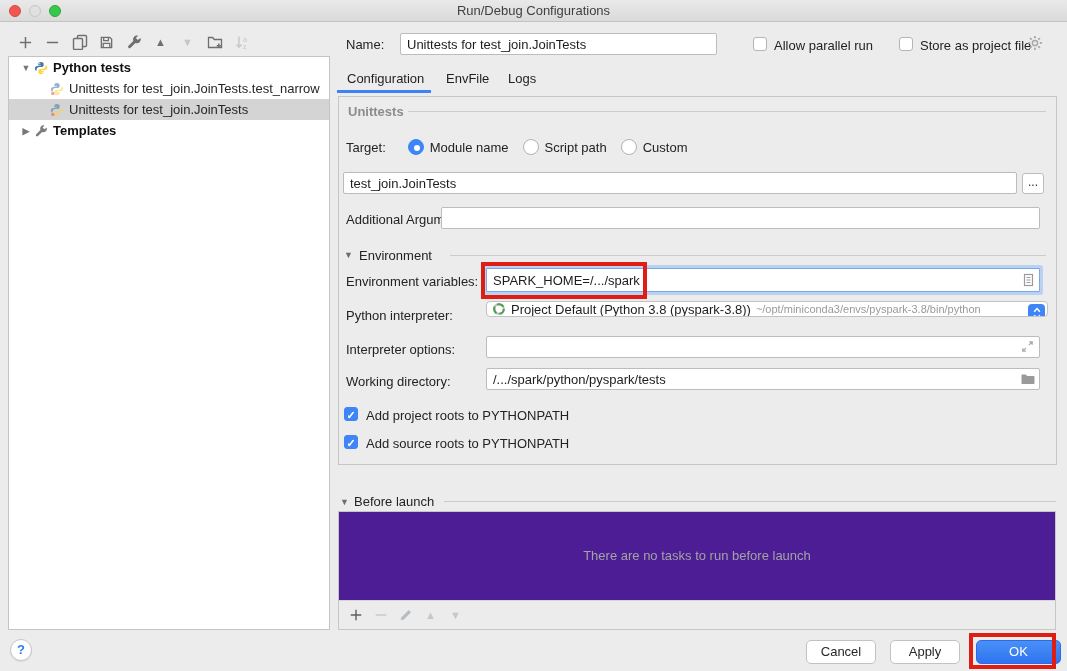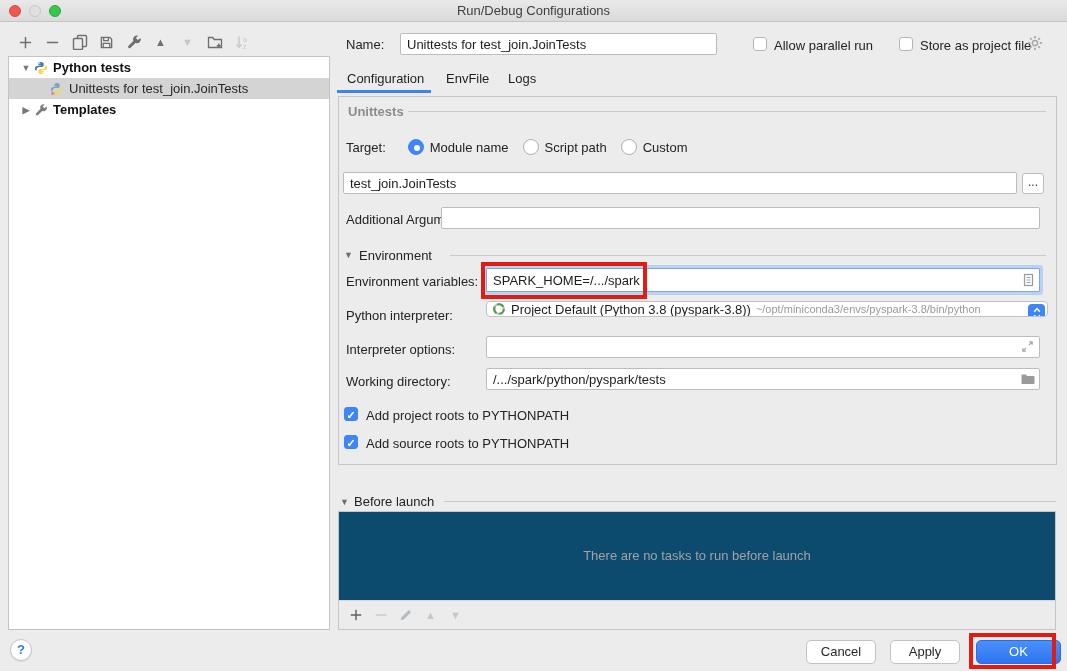--- a/index.html
+++ b/index.html
@@ -82,21 +82,21 @@
   .combo .cpath { font-size:11px; color:#9a9a9a; margin-left:5px; white-space:nowrap; }
   .stepper { position:absolute; right:2px; top:2px; width:17px; height:19px; background:#3e86f7; border-radius:4px;
     display:flex; align-items:center; justify-content:center; }
 
   .fieldicon { position:absolute; width:16px; height:16px; }
 
   .cbrow-label { position:absolute; font-size:13px; color:#232323; }
 
   
   .bl-panel { position:absolute; left:338px; top:511px; width:718px; height:119px; border:1px solid #c6c6c6; background:#ececec; }
-  .bl-white { position:absolute; left:0; top:0; width:100%; height:89px; background:#0c4a6e; border-bottom:1px solid #d6d6d6; }
+  .bl-white { position:absolute; left:0; top:0; width:100%; height:89px; background:#4c1d95; border-bottom:1px solid #d6d6d6; }
   .bl-empty { position:absolute; left:0; right:0; top:36px; text-align:center; font-size:13px; color:#a3a3a3; }
   .bl-toolbar { position:absolute; left:4px; top:93px; display:flex; align-items:center; }
   .bl-toolbar .tbi { width:25px; }
 
   
   .btn { position:absolute; top:640px; height:24px; background:#fff; border:1px solid #c2c2c2; border-radius:5px;
     font-family:"Liberation Sans",sans-serif; font-size:13px; color:#262626; text-align:center; line-height:22px; }
   .btn.primary { background:linear-gradient(#4a90f8,#2e74f0); border-color:#2c6be4; color:#fff; }
 
   
@@ -170,20 +170,30 @@
   <div class="treepanel">
     <div class="trow bold" style="padding-left:10px;">
       <span class="arrow">▼</span>
       <span class="ticon">
         <svg width="14" height="14" viewBox="0 0 16 16">
             <path fill="#3d79ab" d="M7.9 1C6.1 1 5 1.8 5 3.1V5h3v.8H3.7C2.2 5.8 1 6.9 1 8.6c0 1.2.7 2.3 2 2.6V9.7c0-1.6 1.4-2.8 3-2.8h3c1.1 0 2-.9 2-2V3.1C11 1.9 9.7 1 7.9 1zM6.6 2.3a.7.7 0 1 1 0 1.4.7.7 0 0 1 0-1.4z"></path>
             <path fill="#ffd43b" d="M8.1 15c1.8 0 2.9-.8 2.9-2.1V11H8v-.8h4.3c1.5 0 2.7-1.1 2.7-2.8 0-1.2-.7-2.3-2-2.6v1.5c0 1.6-1.4 2.8-3 2.8H7c-1.1 0-2 .9-2 2v1.8C5 14.1 6.3 15 8.1 15zM9.4 13.7a.7.7 0 1 1 0-1.4.7.7 0 0 1 0 1.4z"></path>
           </svg>
       </span>
       <span>Python tests</span>
+    </div>
+    <div class="trow indent">
+      <span class="ticon faded">
+        <svg width="14" height="14" viewBox="0 0 16 16">
+            <path fill="#3d79ab" d="M7.9 1C6.1 1 5 1.8 5 3.1V5h3v.8H3.7C2.2 5.8 1 6.9 1 8.6c0 1.2.7 2.3 2 2.6V9.7c0-1.6 1.4-2.8 3-2.8h3c1.1 0 2-.9 2-2V3.1C11 1.9 9.7 1 7.9 1z"></path>
+            <path fill="#ffd43b" d="M8.1 15c1.8 0 2.9-.8 2.9-2.1V11H8v-.8h4.3c1.5 0 2.7-1.1 2.7-2.8 0-1.2-.7-2.3-2-2.6v1.5c0 1.6-1.4 2.8-3 2.8H7c-1.1 0-2 .9-2 2v1.8C5 14.1 6.3 15 8.1 15z"></path>
+            <circle cx="3.2" cy="13" r="2" fill="#e05555"></circle>
+          </svg>
+      </span>
+      <span>Unittests for test_join.JoinTests.test_narrow</span>
     </div>
     <div class="trow indent sel">
       <span class="ticon faded">
         <svg width="14" height="14" viewBox="0 0 16 16">
             <path fill="#3d79ab" d="M7.9 1C6.1 1 5 1.8 5 3.1V5h3v.8H3.7C2.2 5.8 1 6.9 1 8.6c0 1.2.7 2.3 2 2.6V9.7c0-1.6 1.4-2.8 3-2.8h3c1.1 0 2-.9 2-2V3.1C11 1.9 9.7 1 7.9 1z"></path>
             <path fill="#ffd43b" d="M8.1 15c1.8 0 2.9-.8 2.9-2.1V11H8v-.8h4.3c1.5 0 2.7-1.1 2.7-2.8 0-1.2-.7-2.3-2-2.6v1.5c0 1.6-1.4 2.8-3 2.8H7c-1.1 0-2 .9-2 2v1.8C5 14.1 6.3 15 8.1 15z"></path>
             <circle cx="3.2" cy="13" r="2" fill="#e05555"></circle>
           </svg>
       </span>
       <span>Unittests for test_join.JoinTests</span>

